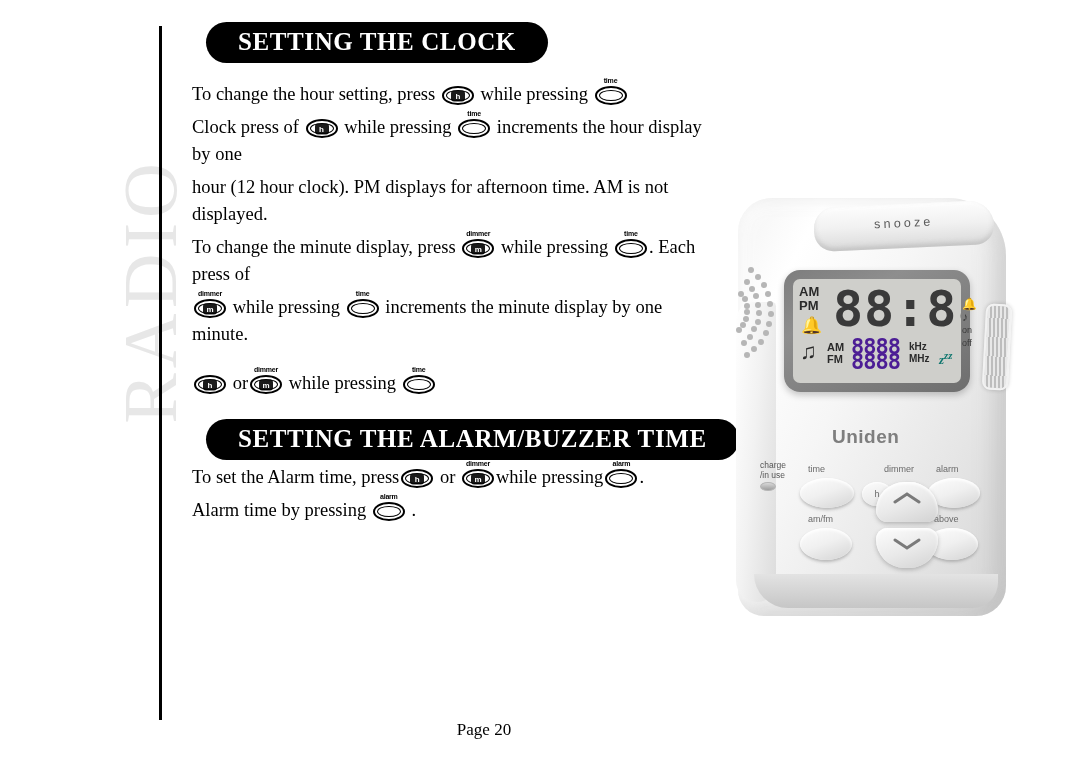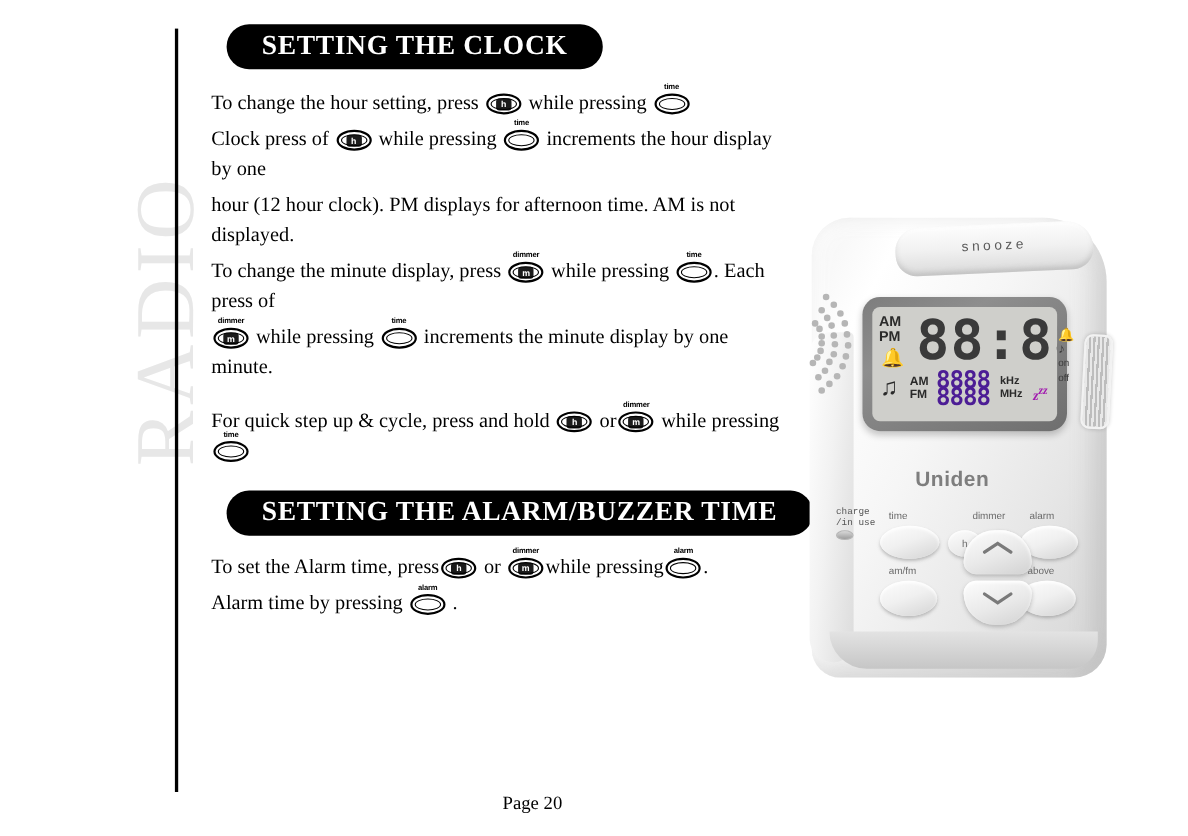--- a/index.html
+++ b/index.html
@@ -62,21 +62,21 @@
     border-radius: 24px;
     padding: 7px 32px 9px 32px;
     font-family: "Liberation Serif", "DejaVu Serif", serif;
     font-weight: bold;
     font-size: 25px;
     letter-spacing: 0.6px;
     line-height: 1;
     white-space: nowrap;
   }
   #heading-clock-wrap { margin: 0 0 18px 14px; }
-  #heading-alarm-wrap { margin: 22px 0 16px 14px; }
+  #heading-alarm-wrap { margin: 22px 0 4px 14px; }
 
   
   .para {
     font-size: 18.5px;
     line-height: 27px;
     margin: 0 0 6px 0;
     text-align: left;
   }
   .para.gap { margin-top: 22px; }
 
@@ -305,21 +305,21 @@
     color: #2a2a2a;
   }
   #lcd-zzz {
     position: absolute;
     left: 146px;
     top: 70px;
     font-family: "Liberation Serif", "DejaVu Serif", serif;
     font-style: italic;
     font-weight: bold;
     font-size: 13px;
-    color: #a21caf;
+    color: #0f766e;
   }
   
   #side-marks {
     position: absolute;
     left: 226px;
     top: 106px;
     width: 34px;
     font-family: "Liberation Sans", "DejaVu Sans", sans-serif;
     font-size: 9px;
     color: #3a3a3a;
@@ -348,21 +348,21 @@
     font-weight: bold;
     font-size: 19px;
     letter-spacing: 0.5px;
     color: #7e7e7e;
   }
   
   #charge {
     position: absolute;
     left: 24px;
     top: 268px;
-    font-family: Liberation Mono, monospace;
+    font-family: Liberation Sans, sans-serif;
     font-size: 8.5px;
     line-height: 10px;
     color: #555;
   }
   #charge-led {
     margin-top: 2px;
     width: 14px;
     height: 7px;
     border-radius: 50%;
     background: linear-gradient(180deg,#d8d8d8,#9d9d9d);
@@ -437,21 +437,21 @@
     <p class="para"><span>Clock press of </span><span class="btn filled"><span class="cap"></span><span class="ring">
           <span class="key">h</span>
         </span></span><span> while pressing </span><span class="btn hollow"><span class="cap">time</span><span class="ring"></span></span><span> increments the hour display by one</span></p>
     <p class="para"><span>hour (12 hour clock). PM displays for afternoon time. AM is not displayed.</span></p>
     <p class="para"><span>To change the minute display, press </span><span class="btn filled"><span class="cap">dimmer</span><span class="ring">
           <span class="key">m</span>
         </span></span><span> while pressing </span><span class="btn hollow"><span class="cap">time</span><span class="ring"></span></span><span>. Each press of</span></p>
     <p class="para"><span class="btn filled"><span class="cap">dimmer</span><span class="ring">
           <span class="key">m</span>
         </span></span><span> while pressing </span><span class="btn hollow"><span class="cap">time</span><span class="ring"></span></span><span> increments the minute display by one minute.</span></p>
-    <p class="para gap"><span>For quick step up &amp; cycle, press and hold </span><span class="btn filled"><span class="cap"></span><span class="ring">
+    <p class="para gap"><span class="btn filled"><span class="cap"></span><span class="ring">
           <span class="key">h</span>
         </span></span><span> or</span><span class="btn filled"><span class="cap">dimmer</span><span class="ring">
           <span class="key">m</span>
         </span></span><span> while pressing </span><span class="btn hollow"><span class="cap">time</span><span class="ring"></span></span></p>
     <div id="heading-alarm-wrap"><span class="pill">SETTING THE ALARM/BUZZER TIME</span></div>
     <p class="para"><span>To set the Alarm time, press</span><span class="btn filled"><span class="cap"></span><span class="ring">
           <span class="key">h</span>
         </span></span><span> or </span><span class="btn filled"><span class="cap">dimmer</span><span class="ring">
           <span class="key">m</span>
         </span></span><span>while pressing</span><span class="btn hollow"><span class="cap">alarm</span><span class="ring"></span></span><span>.</span></p>

